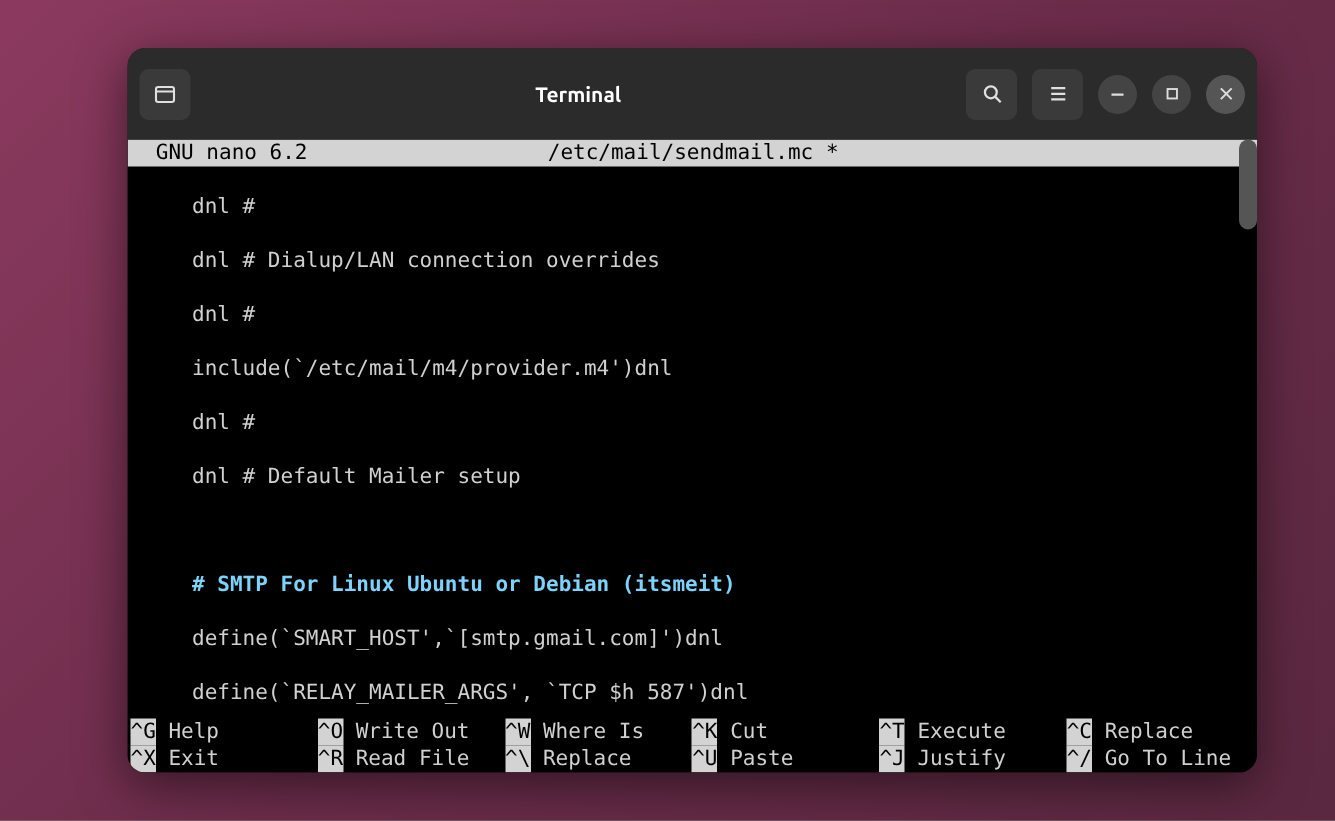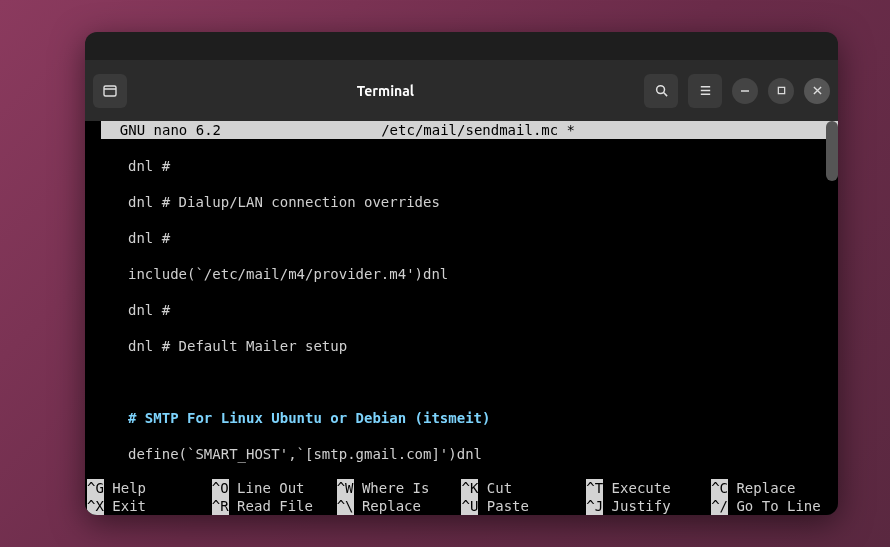--- a/index.html
+++ b/index.html
@@ -24,21 +24,20 @@
     overflow: hidden;
   }
   .titlebar {
     height: 61px;
     background: #2b2b2b;
     display: flex;
     align-items: center;
     padding: 0 8px;
     gap: 6px;
     flex-shrink: 0;
-    margin-top: 28px;
   }
   .titlebar-left {
     display: flex;
     gap: 6px;
   }
   .titlebar-btn {
     width: 34px;
     height: 34px;
     border-radius: 6px;
     background: #3a3a3a;
@@ -92,21 +91,20 @@
     height: 60px;
     background: #555;
     border-radius: 6px;
   }
   .nano-header {
     background: #d3d3d3;
     color: #000;
     white-space: pre;
     padding: 0 2px;
     height: 18px;
-    margin-left: 16px;
   }
   .content {
     flex: 1;
     padding: 0 2px;
     white-space: pre;
     overflow: hidden;
   }
   .line { height: 18px; white-space: pre; margin-left: 41px; }
   .highlight { color: #7dd3fc; font-weight: bold; }
   .nano-footer {
@@ -199,21 +197,21 @@
 
 
 
 
 
     </div>
 
     <div class="nano-footer">
       <div class="footer-row">
         <div class="shortcut-cell"><span class="key-badge">^G</span><span class="key-label"> Help</span></div>
-        <div class="shortcut-cell"><span class="key-badge">^O</span><span class="key-label"> Line Out</span></div>
+        <div class="shortcut-cell"><span class="key-badge">^O</span><span class="key-label"> Write Out</span></div>
         <div class="shortcut-cell"><span class="key-badge">^W</span><span class="key-label"> Where Is</span></div>
         <div class="shortcut-cell"><span class="key-badge">^K</span><span class="key-label"> Cut</span></div>
         <div class="shortcut-cell"><span class="key-badge">^T</span><span class="key-label"> Execute</span></div>
         <div class="shortcut-cell"><span class="key-badge">^C</span><span class="key-label"> Replace</span></div>
       </div>
       <div class="footer-row">
         <div class="shortcut-cell"><span class="key-badge">^X</span><span class="key-label"> Exit</span></div>
         <div class="shortcut-cell"><span class="key-badge">^R</span><span class="key-label"> Read File</span></div>
         <div class="shortcut-cell"><span class="key-badge">^\</span><span class="key-label"> Replace</span></div>
         <div class="shortcut-cell"><span class="key-badge">^U</span><span class="key-label"> Paste</span></div>

